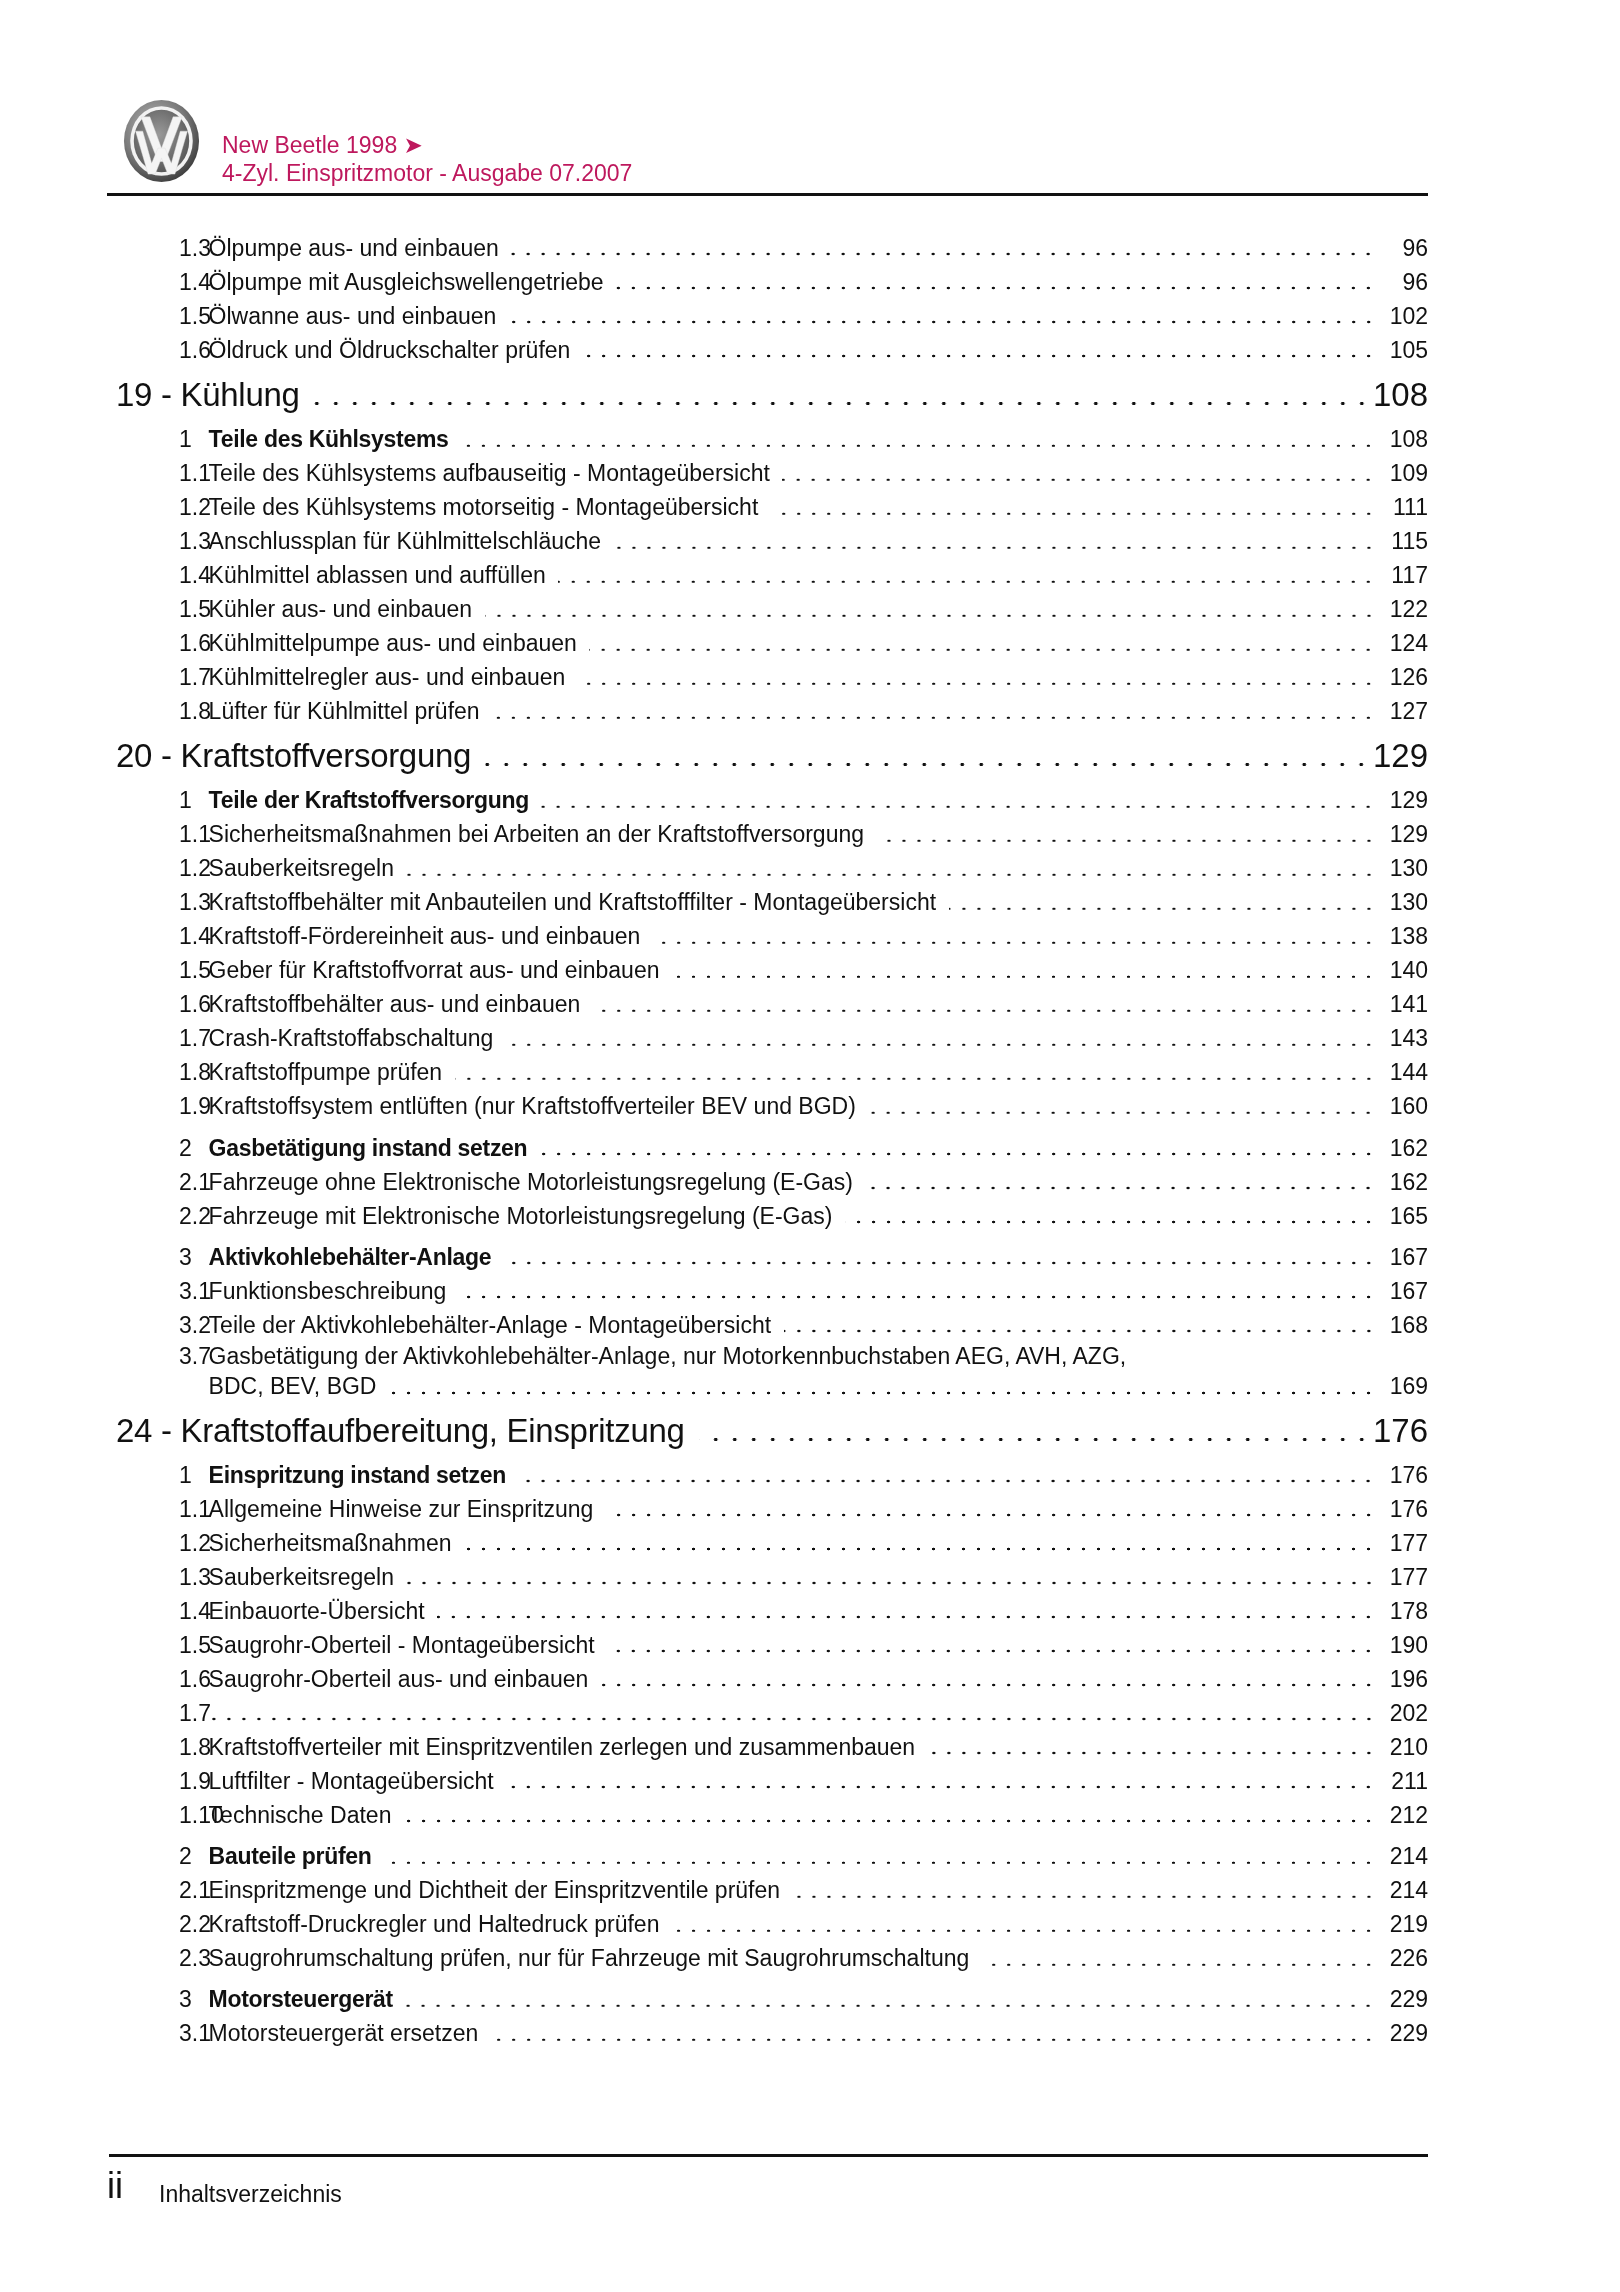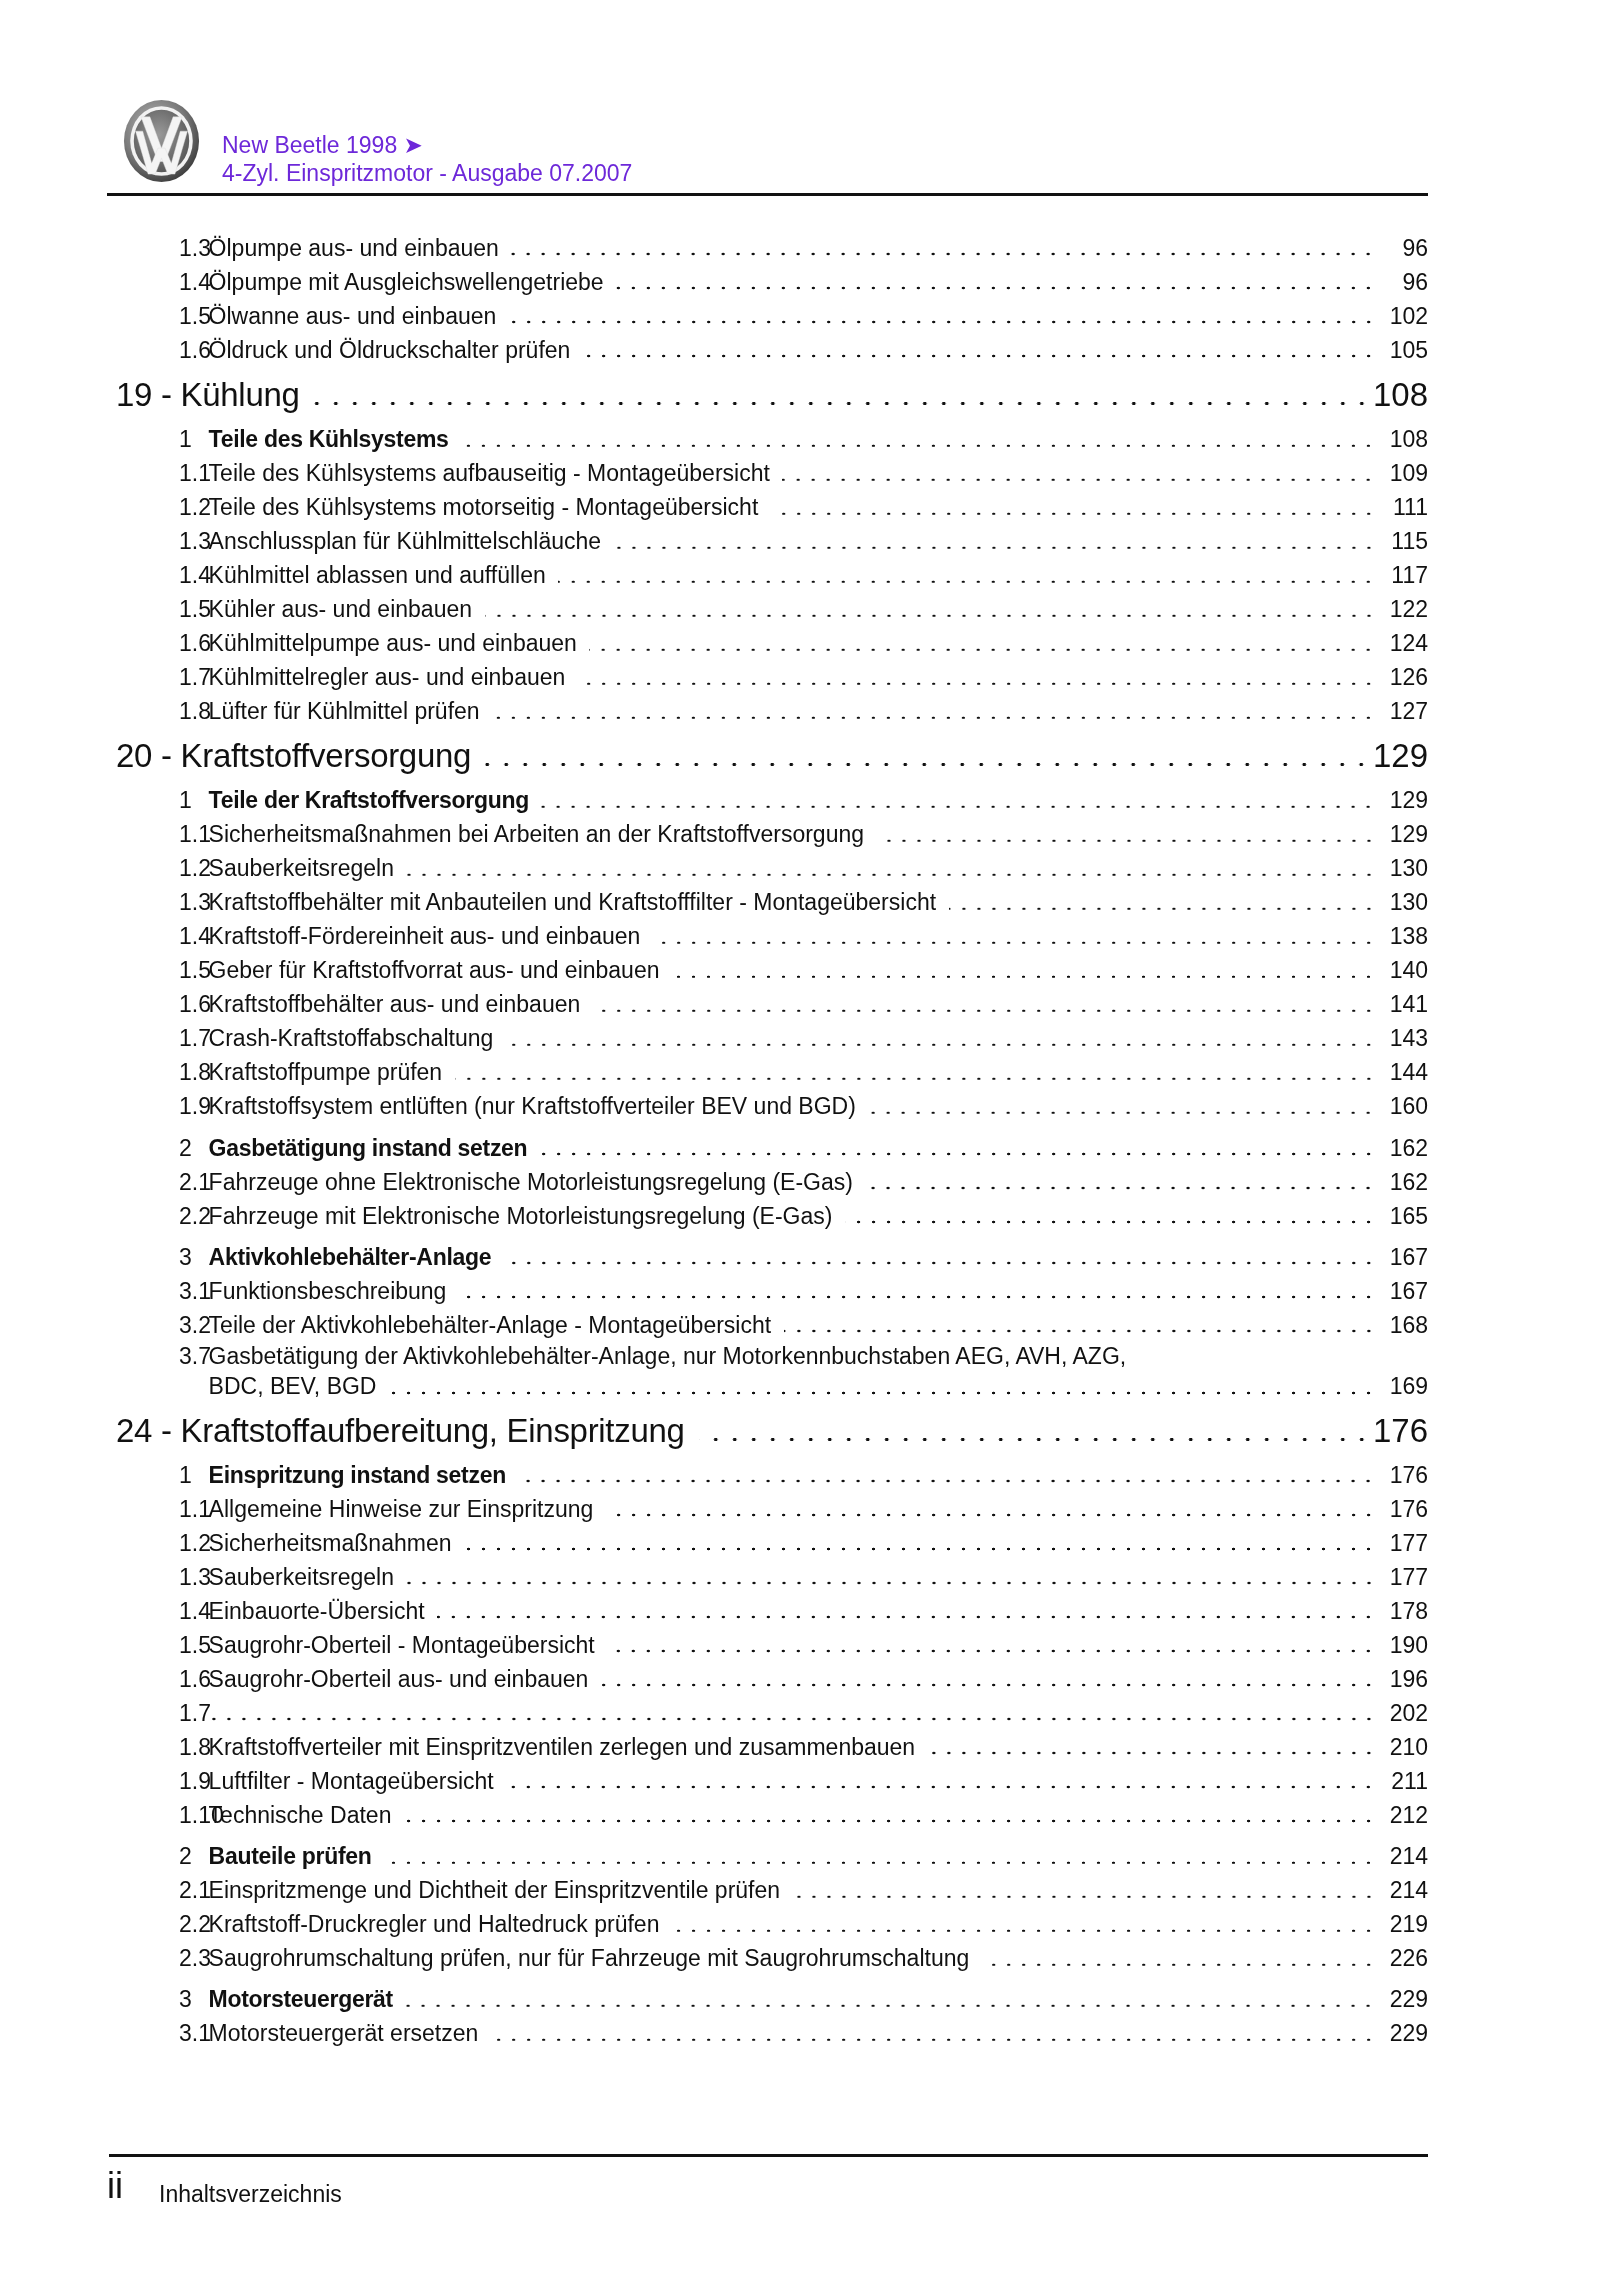--- a/index.html
+++ b/index.html
@@ -1,21 +1,21 @@
 <!DOCTYPE html>
 <html style="font-size:14.3px"><head>
 <meta charset="utf-8">
 <style>
   * { margin:0; padding:0; box-sizing:border-box; }
   html, body { width:1620px; height:2293px; background:#ffffff; overflow:hidden; }
   body { position:relative; font-family:"Liberation Sans", sans-serif; color:#111111; }
 
   .header { position:absolute; left:107px; top:94px; width:1321px; height:102px; }
   .logo { position:absolute; left:16px; top:5.4px; width:77px; height:84px; }
-  .header-text { position:absolute; left:115px; top:37px; font-size:23px; line-height:28px; color:#6d28d9; }
+  .header-text { position:absolute; left:115px; top:37px; font-size:23px; line-height:28px; color:#be185d; }
   .header-rule { position:absolute; left:0; top:99px; width:1321px; height:2.7px; background:#111; }
 
   .toc { position:absolute; left:116px; top:231px; width:1312px; }
 
   .row { display:flex; align-items:baseline; height:34px; font-size:23px; line-height:34px; }
   .row .num { width:92px; padding-left:63px; flex:none; box-sizing:content-box; white-space:nowrap; }
   .row .num { width:29.6px; }
   .row .title { flex:none; white-space:nowrap; padding-right:12.5px; }
   .row .leader { flex:1 1 auto; height:3.6px; align-self:center; margin-top:12.5px;
      background-image: radial-gradient(circle, #111 1.2px, transparent 1.4px);

